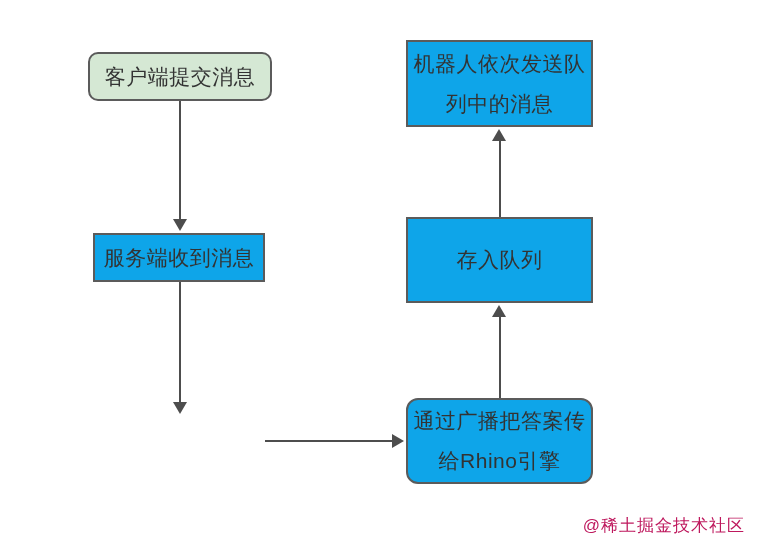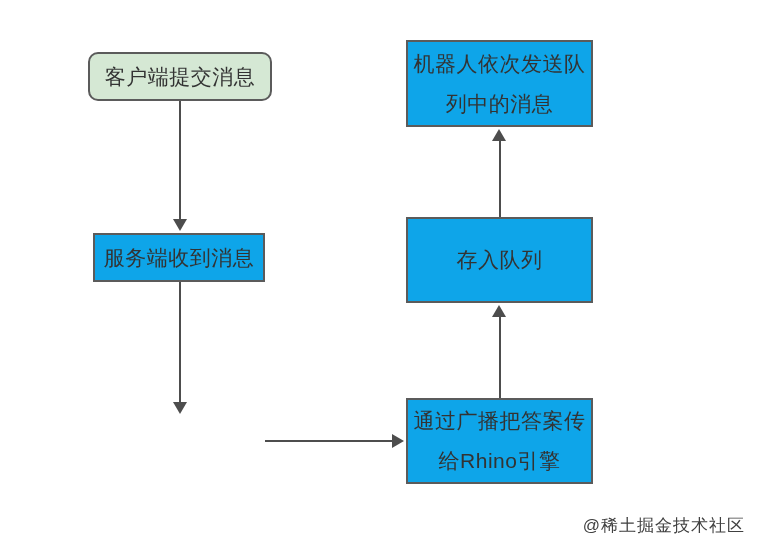--- a/index.html
+++ b/index.html
@@ -31,21 +31,21 @@
     letter-spacing: 0.5px;
   }
   .node.start {
     background: #d5e8d4;
     border-radius: 10px;
     text-align: center;
   }
   .node-client-submit   { left: 88px;  top: 52px;  width: 184px; height: 49px; }
   .node-server-receive  { left: 93px;  top: 233px; width: 172px; height: 49px; justify-content: center; }
   .node-query-answer    { left: 94px;  top: 416px; width: 171px; height: 49px; }
-  .node-broadcast-rhino { left: 406px; top: 398px; width: 187px; height: 86px; }
+  .node-broadcast-rhino { left: 406px; top: 398px; width: 187px; height: 86px; border-radius: 12px; }
   .node-rhino-queue     { left: 406px; top: 217px; width: 187px; height: 86px; }
   .node-robot-send      { left: 406px; top: 40px;  width: 187px; height: 87px; }
 
   .line {
     position: absolute;
     background: #4d4d4d;
   }
   .head {
     position: absolute;
     width: 0;
@@ -65,21 +65,21 @@
     border-top: 7px solid transparent;
     border-bottom: 7px solid transparent;
     border-left: 12px solid #4d4d4d;
   }
 
   .watermark {
     position: absolute;
     right: 14px;
     top: 514px;
     font-size: 17px;
-    color: #404040;
+    color: #be185d;
     letter-spacing: 1px;
   }
 </style>
 </head>
 <body>
 
 <div class="canvas">
 
   <div class="node start node-client-submit">
     <span>客户端提交消息</span>

